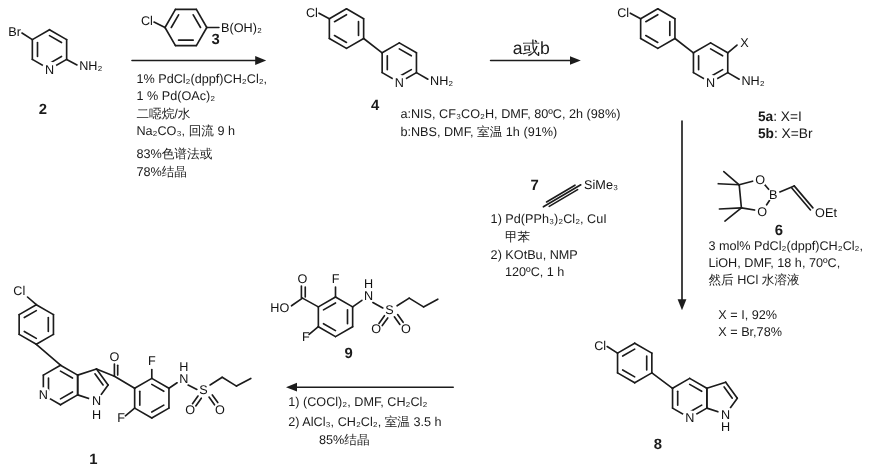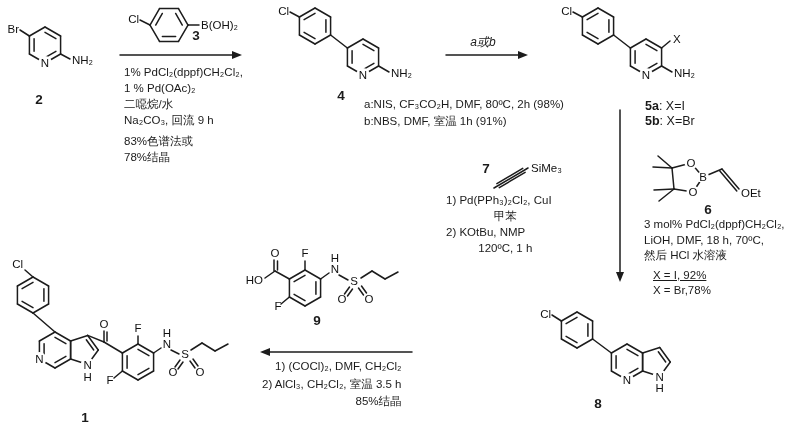--- a/index.html
+++ b/index.html
@@ -6,30 +6,30 @@
   .canvas{position:relative;width:800px;height:428px;background:#ffffff;overflow:hidden;
           font-family:"Liberation Sans",sans-serif;color:#1b1b1b;}
   svg.scheme{position:absolute;left:0;top:0;}
   svg.scheme line{stroke:#1c1c1c;stroke-width:1.5;stroke-linecap:round;}
   .mask{fill:#ffffff;stroke:none;}
   .atom{font-family:"Liberation Sans",sans-serif;font-size:11.5px;fill:#111;text-anchor:middle;}
   .start{text-anchor:start;}
   .end{text-anchor:end;}
   .cnum{position:absolute;font-weight:700;font-size:13.5px;transform:translateX(-50%);white-space:nowrap;}
   .clbl{position:absolute;font-size:12.5px;white-space:nowrap;}
-  .clbl b{font-weight:700;}
-  .albl{position:absolute;font-size:12px;transform:translateX(-50%);white-space:nowrap;font-style:italic;}
+  .clbl b{font-weight:700;margin-left:44px;}
+  .albl{position:absolute;font-size:16px;transform:translateX(-50%);white-space:nowrap;}
   .cond{position:absolute;font-size:11.5px;line-height:16px;white-space:nowrap;}
   .cond.lh17{line-height:17px;}
   .cond.lh155{line-height:15.5px;}
-  .cond.lh175{line-height:17.5px;text-align:right;}
-  .indent{padding-left:13px;text-align:center;}
+  .cond.lh175{line-height:17.5px;}
+  .indent{padding-left:13px;}
   .xind{padding-left:9px;}
   .gap{margin-top:5px;}
-  .gap4{margin-top:4px;text-decoration:underline;}
+  .gap4{margin-top:16px;}
   .ctr{padding-left:28px;}
 </style>
 </head>
 <body>
 
 <div class="canvas">
 
 <svg class="scheme" width="800" height="428" viewBox="0 0 800 428">
   <defs>
     <marker id="ah" markerWidth="11" markerHeight="9" refX="2" refY="4.5" orient="auto" markerUnits="userSpaceOnUse">

